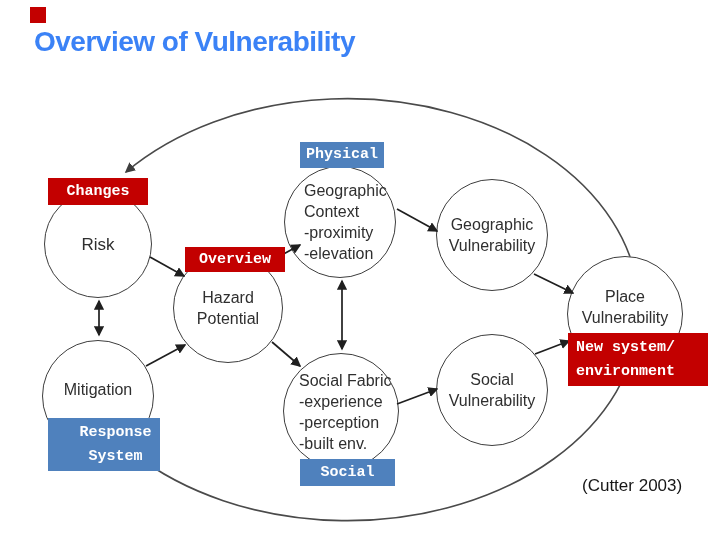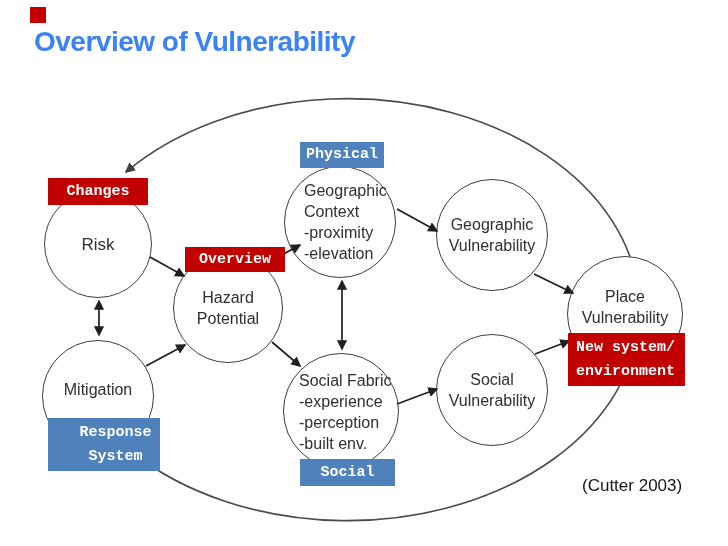--- a/index.html
+++ b/index.html
@@ -143,18 +143,18 @@
 
 <div class="tag blue" style="left:300px;top:142px;width:84px;height:26px;">Physical</div>
 
 <div class="tag blue" style="left:300px;top:459px;width:95px;height:27px;">Social</div>
 
 <div class="tag blue stack" style="left:48px;top:418px;width:112px;height:53px;padding-left:23px;">
   <div>Response</div>
   <div>System</div>
 </div>
 
-<div class="tag red stack left-align" style="left:568px;top:333px;width:117px;height:53px;">
+<div class="tag red stack left-align" style="left:568px;top:333px;width:140px;height:53px;">
   <div>New system/</div>
   <div>environment</div>
 </div>
 
 <div class="citation">(Cutter 2003)</div>
 
 </body></html>

